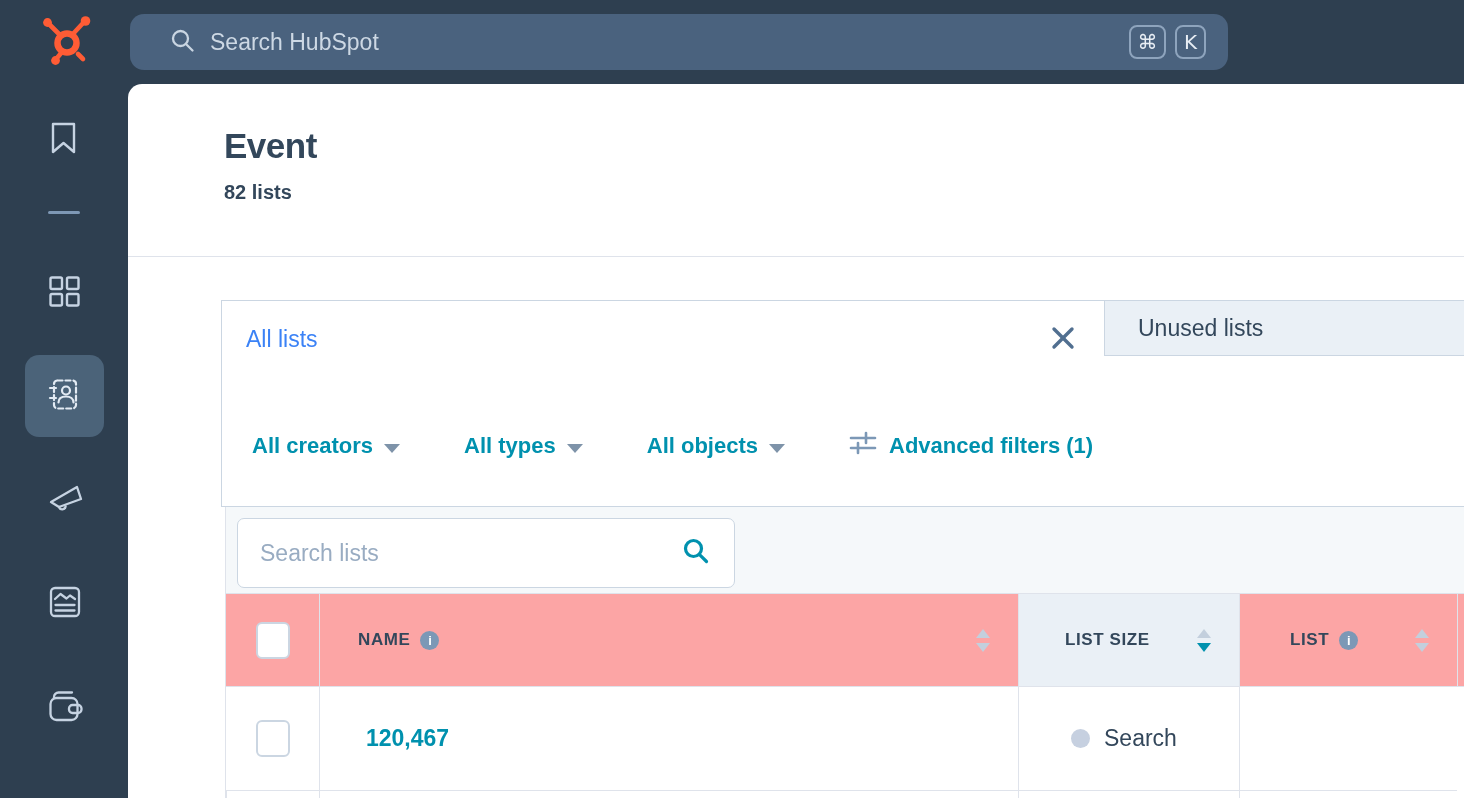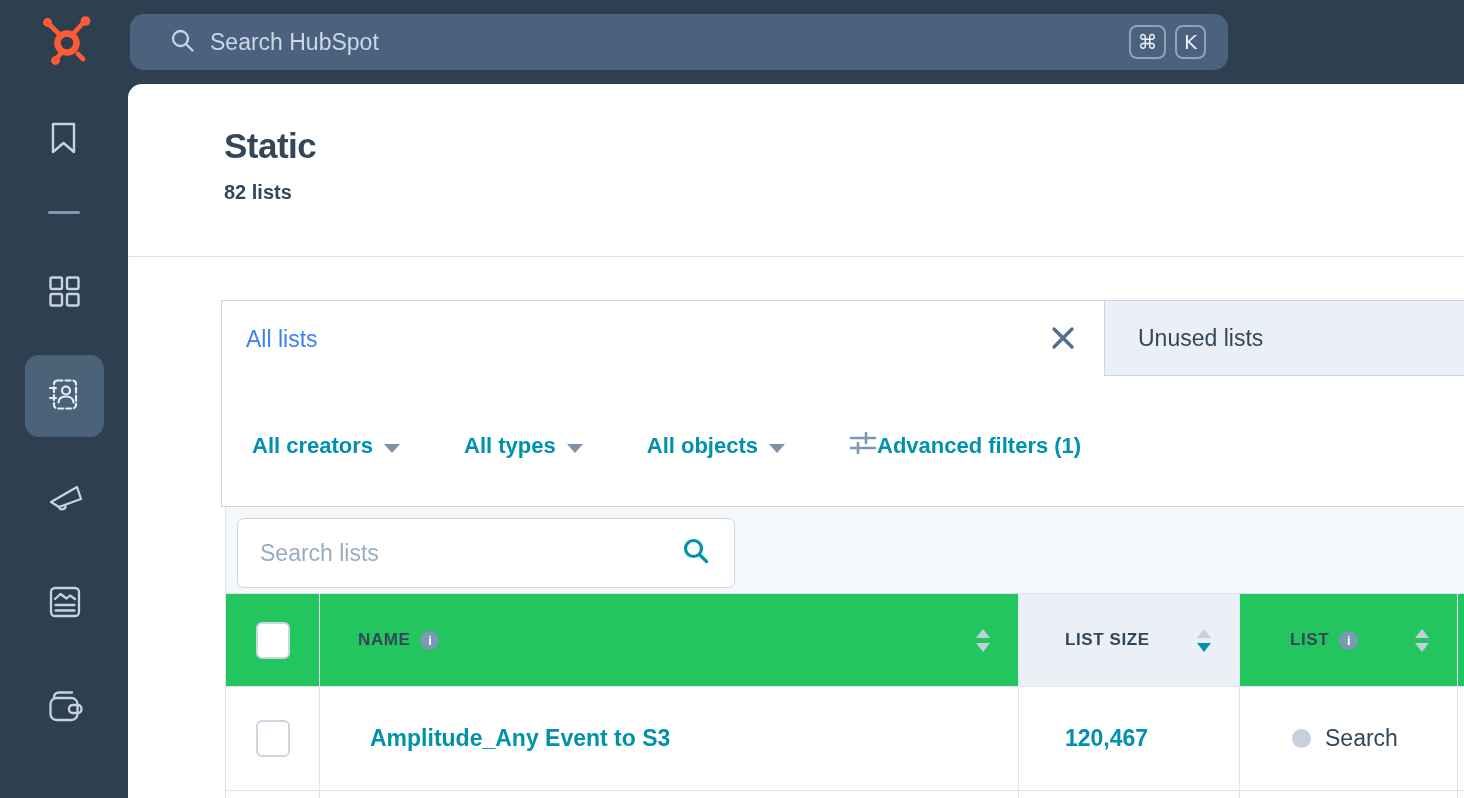--- a/index.html
+++ b/index.html
@@ -30,43 +30,43 @@
   .page-subtitle { position:absolute; left:96px; top:97px; font-size:20px; font-weight:700; color:#33475b; }
   .hdivider { position:absolute; left:0; right:0; top:172px; height:1px; background:#dfe3eb; }
 
   
   .tabbox { position:absolute; left:93px; top:216px; right:0; height:207px; background:#fff;
     border:1px solid #cbd6e2; border-right:none; }
   .tab-active-label { position:absolute; left:118px; top:217px; height:76px; display:flex; align-items:center;
     font-size:23px; color:#3b82f6; cursor:pointer; }
   .tab-close { position:absolute; left:918px; top:239px; width:34px; height:34px; display:flex;
     align-items:center; justify-content:center; cursor:pointer; }
-  .tab-inactive { position:absolute; left:976px; top:216px; right:0; height:76px; background:#eaf0f6;
+  .tab-inactive { position:absolute; left:976px; top:216px; right:0; height:56px; background:#eaf0f6;
     border:1px solid #cbd6e2; border-right:none; display:flex; align-items:center; padding-left:33px;
     font-size:23px; color:#33475b; cursor:pointer; }
 
   .filters { position:absolute; left:124px; top:344px; height:36px; display:flex; align-items:center; gap:64px; }
   .filter-dd { display:flex; align-items:center; gap:11px; font-size:22px; font-weight:700; color:#0091ae; cursor:pointer; }
   .chev { width:0; height:0; border-left:8px solid transparent; border-right:8px solid transparent;
     border-top:9px solid #7e93a9; margin-top:4px; }
-  .adv { display:flex; align-items:center; font-size:22px; font-weight:700; color:#0091ae; cursor:pointer; }
+  .adv { display:flex; align-items:center; gap:12px; font-size:22px; font-weight:700; color:#0091ae; cursor:pointer; }
 
   
   .toolbar { position:absolute; left:97px; top:423px; right:0; height:86px; background:#f5f8fa; border-left:1px solid #dfe3eb; }
   .search-lists { position:absolute; left:109px; top:434px; width:498px; height:70px; background:#fff;
     border:1px solid #cbd6e2; border-radius:7px; display:flex; align-items:center; padding:0 24px 0 22px; }
   .search-lists input { flex:1; border:none; outline:none; background:transparent;
     font:23px "Liberation Sans", sans-serif; color:#33475b; }
   .search-lists input::placeholder { color:#99acc2; opacity:1; }
 
   
   .table { position:absolute; left:97px; top:509px; right:0; bottom:0; display:grid;
     grid-template-columns:93px 699px 221px 218px 1fr; grid-template-rows:93px 104px auto;
     border-left:1px solid #dfe3eb; border-top:1px solid #dfe3eb; }
-  .th { background:#22c55e; border-bottom:1px solid #dfe3eb; display:flex; align-items:center; }
+  .th { background:#fca5a5; border-bottom:1px solid #dfe3eb; display:flex; align-items:center; }
   .td { background:#fff; border-bottom:1px solid #dfe3eb; display:flex; align-items:center; }
   .sliver { background:#fff; }
   .cdiv { border-left:1px solid #dfe3eb; }
   .th-listsize { background:#eaf0f6; }
   .col-label { font-size:17px; font-weight:700; color:#33475b; letter-spacing:0.6px; }
   .pl-name { padding-left:38px; } .pl-size { padding-left:46px; } .pl-type { padding-left:50px; }
   .info { width:19px; height:19px; border-radius:50%; background:#7c98b6; color:#fff; font-size:13px;
     font-weight:700; display:flex; align-items:center; justify-content:center; margin-left:10px; flex:0 0 auto; }
   .sort { margin-left:auto; margin-right:28px; display:flex; flex-direction:column; gap:5px; align-items:center; cursor:pointer; }
   .tri-up { width:0; height:0; border-left:7px solid transparent; border-right:7px solid transparent; border-bottom:9px solid #c3cfdd; }
@@ -170,21 +170,21 @@
     <svg width="36" height="34" viewBox="0 0 36 34" fill="none" stroke="#c6d3e2" stroke-width="2.3" stroke-linecap="round" stroke-linejoin="round">
       <rect x="2.5" y="8" width="27" height="22" rx="6"></rect>
       <path d="M6 8 V7 a4.5 4.5 0 0 1 4.5 -4.5 H24"></path>
       <rect x="21" y="15" width="12.5" height="8" rx="3.5"></rect>
     </svg>
   </span>
 </div>
 
 <div class="card">
 
-  <div class="page-title">Static</div>
+  <div class="page-title">Event</div>
   <div class="page-subtitle">82 lists</div>
   <div class="hdivider"></div>
 
   <div class="tabbox"></div>
   <div class="tab-active-label">All lists</div>
   <div class="tab-close">
     <span>
       <svg width="28" height="28" viewBox="0 0 28 28" stroke="#516f90" stroke-width="3.4" stroke-linecap="round">
         <line x1="5" y1="5" x2="23" y2="23"></line>
           <line x1="23" y1="5" x2="5" y2="23"></line>
@@ -259,23 +259,20 @@
         <span class="tri-up"></span>
         <span class="tri-down"></span>
       </span>
     </div>
     <div class="th cdiv"></div>
 
     <div class="td">
       <span class="cb"></span>
     </div>
     <div class="td cdiv">
-      <span class="row-link">Amplitude_Any Event to S3</span>
-    </div>
-    <div class="td cdiv">
       <span class="size-val">120,467</span>
     </div>
     <div class="td cdiv type-cell">
       <span class="dot"></span>
       <span class="type-label">Search</span>
     </div>
     <div class="td cdiv"></div>
 
     <div class="sliver"></div>
     <div class="sliver cdiv"></div>

